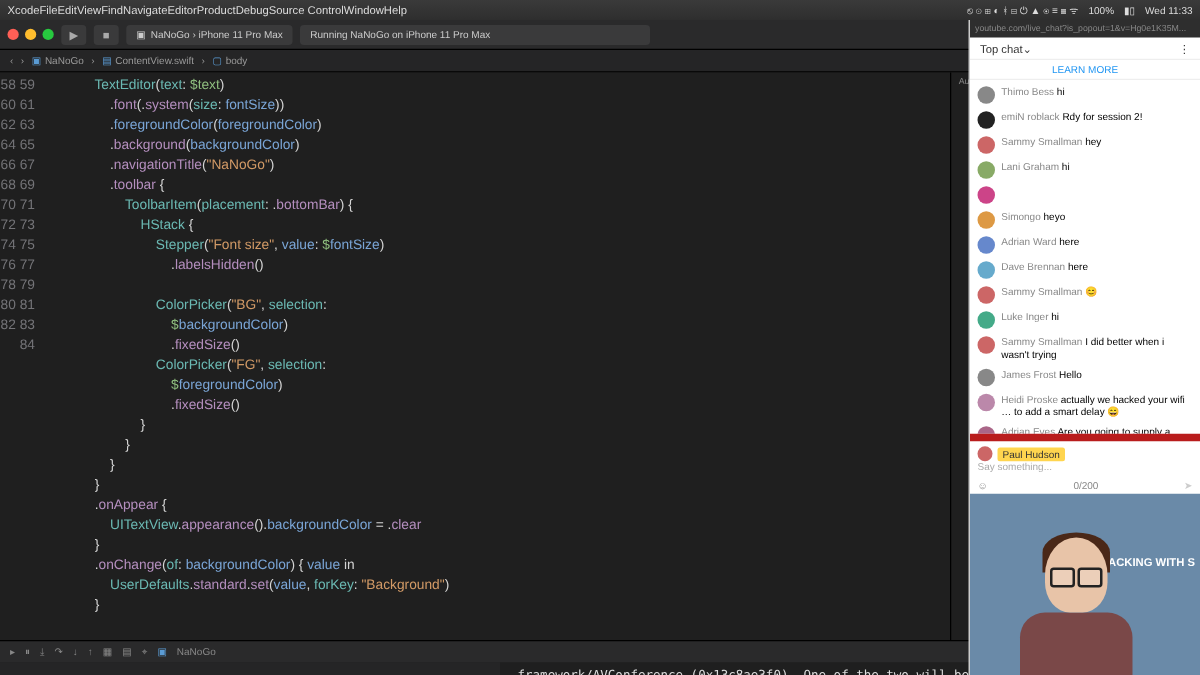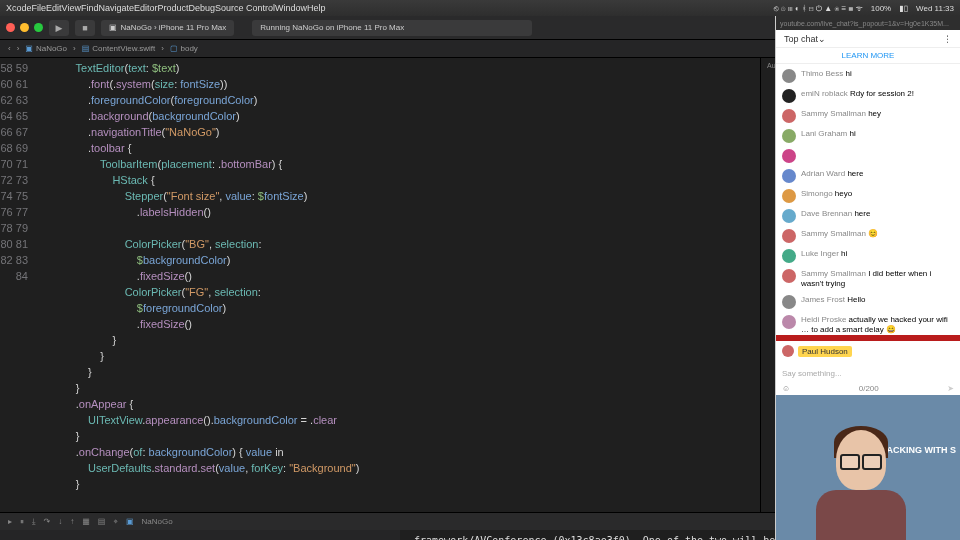--- a/index.html
+++ b/index.html
@@ -10,21 +10,21 @@
 .menubar .apple{font-size:10px}
 .menubar .right{margin-left:auto;display:flex;gap:8px;align-items:center;font-size:8px}
 
 
 .toolbar{height:24px;background:#2a2a2b;display:flex;align-items:center;padding:0 6px;gap:6px;border-bottom:1px solid #000}
 .traffic{display:flex;gap:5px}
 .dot{width:9px;height:9px;border-radius:50%}
 .dot.r{background:#ff5f56}.dot.y{background:#ffbd2e}.dot.g{background:#27c93f}
 .tbtn{width:20px;height:16px;background:#3a3a3b;border-radius:3px;display:flex;align-items:center;justify-content:center;color:#aaa;font-size:9px}
 .scheme{height:16px;background:#3a3a3b;border-radius:3px;padding:0 8px;font-size:8px;color:#ccc;display:flex;align-items:center;gap:4px}
-.status{flex:1;height:16px;background:#3a3a3b;border-radius:3px;margin:0 12px;font-size:8px;color:#ccc;display:flex;align-items:center;padding:0 8px;max-width:280px}
+.status{flex:1;height:16px;background:#3a3a3b;border-radius:3px;margin:0 0;font-size:8px;color:#ccc;display:flex;align-items:center;padding:0 8px;max-width:280px}
 
 
 .tabbar{height:18px;background:#252526;display:flex;align-items:center;padding:0 8px;font-size:8px;color:#999;gap:6px;border-bottom:1px solid #000}
 .crumb{display:flex;align-items:center;gap:3px}
 .crumb .ic{color:#5a9bd4}
 
 
 .main{display:flex;height:calc(540px - 16px - 24px - 18px - 18px - 10px)}
 .editor{flex:1;background:#1f1f1f;display:flex;font-family:'SF Mono',Menlo,monospace;font-size:11px;line-height:16px;position:relative;padding-top:2px}
 .gutter{width:36px;text-align:right;padding-right:8px;color:#747478}
@@ -53,21 +53,21 @@
 .learn{text-align:center;color:#2196f3;font-size:8px;padding:3px 16px;border-bottom:1px solid #eee}
 .msgs{flex:1;overflow:hidden;padding:2px 6px}
 .msg{display:flex;gap:5px;padding:3px 0;font-size:8px;line-height:10px}
 .av{width:14px;height:14px;border-radius:50%;flex-shrink:0}
 .msg .body{flex:1}
 .msg .name{color:#888}
 .msg .text{color:#000}
 .input-row{padding:4px 6px;border-top:6px solid #b91c1c}
 .you-badge{background:#ffd54f;padding:1px 4px;border-radius:2px;font-size:8px;color:#333;display:inline-flex;gap:3px;align-items:center}
 .you-av{width:12px;height:12px;border-radius:50%;background:#c66}
-.say{font-size:8px;color:#aaa;margin-top:12px}
+.say{font-size:8px;color:#aaa;margin-top:0}
 .send-row{display:flex;justify-content:space-between;align-items:center;padding:2px 6px;font-size:8px;color:#888}
 .webcam{height:145px;background:#6a8aa8;position:relative;overflow:hidden}
 .person{position:absolute;bottom:0;left:30px;width:110px;height:120px}
 .head{width:50px;height:60px;background:#e8c4a8;border-radius:50% 50% 40% 40%;position:absolute;top:10px;left:30px}
 .hair{width:54px;height:32px;background:#4a2818;border-radius:50% 50% 0 0;position:absolute;top:6px;left:28px}
 .glasses{position:absolute;top:34px;left:34px;width:42px;height:12px}
 .glasses:before,.glasses:after{content:'';position:absolute;width:16px;height:12px;border:2px solid #222;border-radius:3px;background:rgba(255,255,255,0.2)}
 .glasses:after{left:22px}
 .shirt{width:90px;height:50px;background:#7a4848;position:absolute;bottom:0;left:10px;border-radius:20px 20px 0 0}
 .bg-text{position:absolute;right:4px;top:50px;color:#fff;font-size:9px;font-weight:700;writing-mode:horizontal-tb;text-align:right;line-height:11px}
@@ -266,26 +266,26 @@
     <div class="body"><span class="name">Sammy Smallman</span> <span class="text">hey</span></div>
       </div>
       <div class="msg">
         <div class="av" style="background:#8a6"></div>
     <div class="body"><span class="name">Lani Graham</span> <span class="text">hi</span></div>
       </div>
       <div class="msg">
         <div class="av" style="background:#c48"></div>
       </div>
       <div class="msg">
+        <div class="av" style="background:#d94"></div>
+    <div class="body"><span class="name">Simongo</span> <span class="text">heyo</span></div>
+      </div>
+      <div class="msg">
         <div class="av" style="background:#68c"></div>
     <div class="body"><span class="name">Adrian Ward</span> <span class="text">here</span></div>
-      </div>
-      <div class="msg">
-        <div class="av" style="background:#d94"></div>
-    <div class="body"><span class="name">Simongo</span> <span class="text">heyo</span></div>
       </div>
       <div class="msg">
         <div class="av" style="background:#6ac"></div>
     <div class="body"><span class="name">Dave Brennan</span> <span class="text">here</span></div>
       </div>
       <div class="msg">
         <div class="av" style="background:#c66"></div>
     <div class="body"><span class="name">Sammy Smallman</span> <span class="text">😊</span></div>
       </div>
       <div class="msg">

